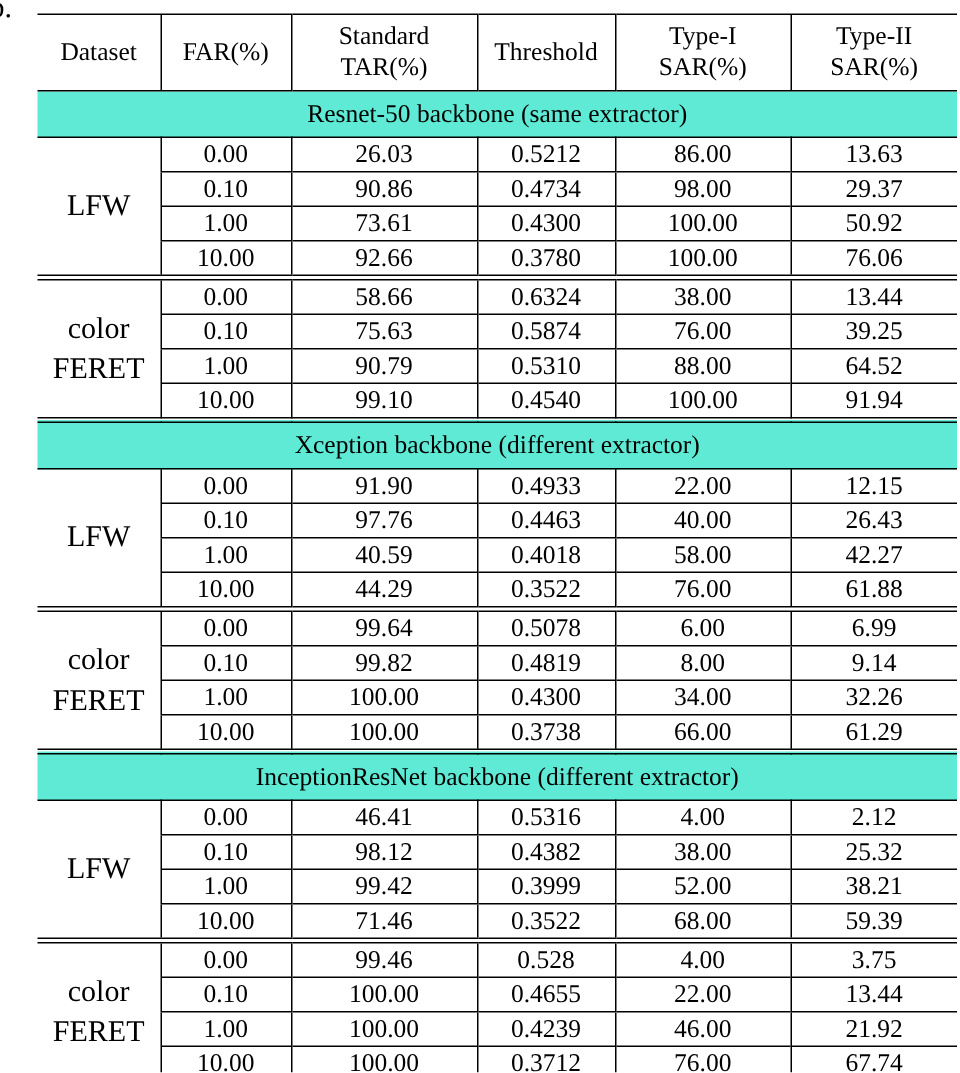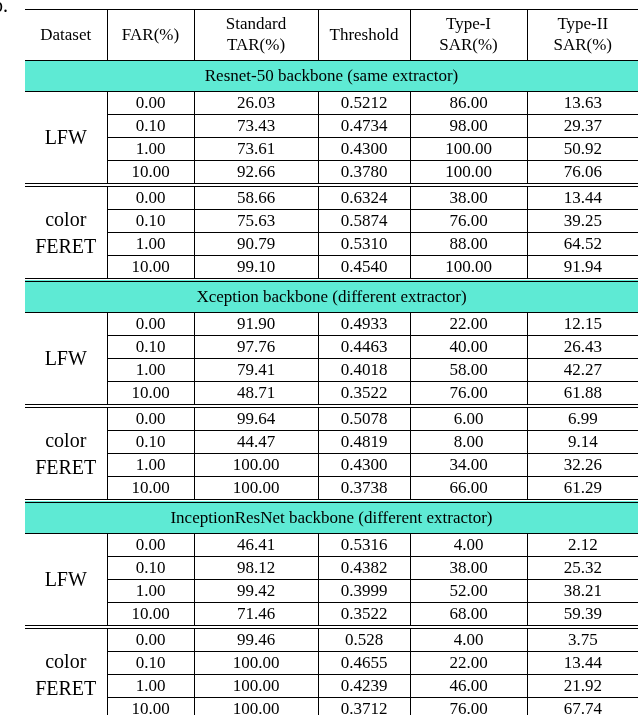--- a/index.html
+++ b/index.html
@@ -71,21 +71,21 @@
       <tr class="r">
         <td class="ds" rowspan="4">LFW</td>
         <td class="c">0.00</td>
         <td class="c">26.03</td>
         <td class="c">0.5212</td>
         <td class="c">86.00</td>
         <td class="c">13.63</td>
       </tr>
       <tr class="r">
         <td class="c">0.10</td>
-        <td class="c">73.43</td>
+        <td class="c">90.86</td>
         <td class="c">0.4734</td>
         <td class="c">98.00</td>
         <td class="c">29.37</td>
       </tr>
       <tr class="r">
         <td class="c">1.00</td>
         <td class="c">73.61</td>
         <td class="c">0.4300</td>
         <td class="c">100.00</td>
         <td class="c">50.92</td>
@@ -141,44 +141,44 @@
       </tr>
       <tr class="r">
         <td class="c">0.10</td>
         <td class="c">97.76</td>
         <td class="c">0.4463</td>
         <td class="c">40.00</td>
         <td class="c">26.43</td>
       </tr>
       <tr class="r">
         <td class="c">1.00</td>
-        <td class="c">79.41</td>
+        <td class="c">40.59</td>
         <td class="c">0.4018</td>
         <td class="c">58.00</td>
         <td class="c">42.27</td>
       </tr>
       <tr class="r">
         <td class="c">10.00</td>
-        <td class="c">48.71</td>
+        <td class="c">44.29</td>
         <td class="c">0.3522</td>
         <td class="c">76.00</td>
         <td class="c">61.88</td>
       </tr>
       <tr class="r dbl">
         <td class="ds" rowspan="4">color
 FERET</td>
         <td class="c">0.00</td>
         <td class="c">99.64</td>
         <td class="c">0.5078</td>
         <td class="c">6.00</td>
         <td class="c">6.99</td>
       </tr>
       <tr class="r">
         <td class="c">0.10</td>
-        <td class="c">44.47</td>
+        <td class="c">99.82</td>
         <td class="c">0.4819</td>
         <td class="c">8.00</td>
         <td class="c">9.14</td>
       </tr>
       <tr class="r">
         <td class="c">1.00</td>
         <td class="c">100.00</td>
         <td class="c">0.4300</td>
         <td class="c">34.00</td>
         <td class="c">32.26</td>

